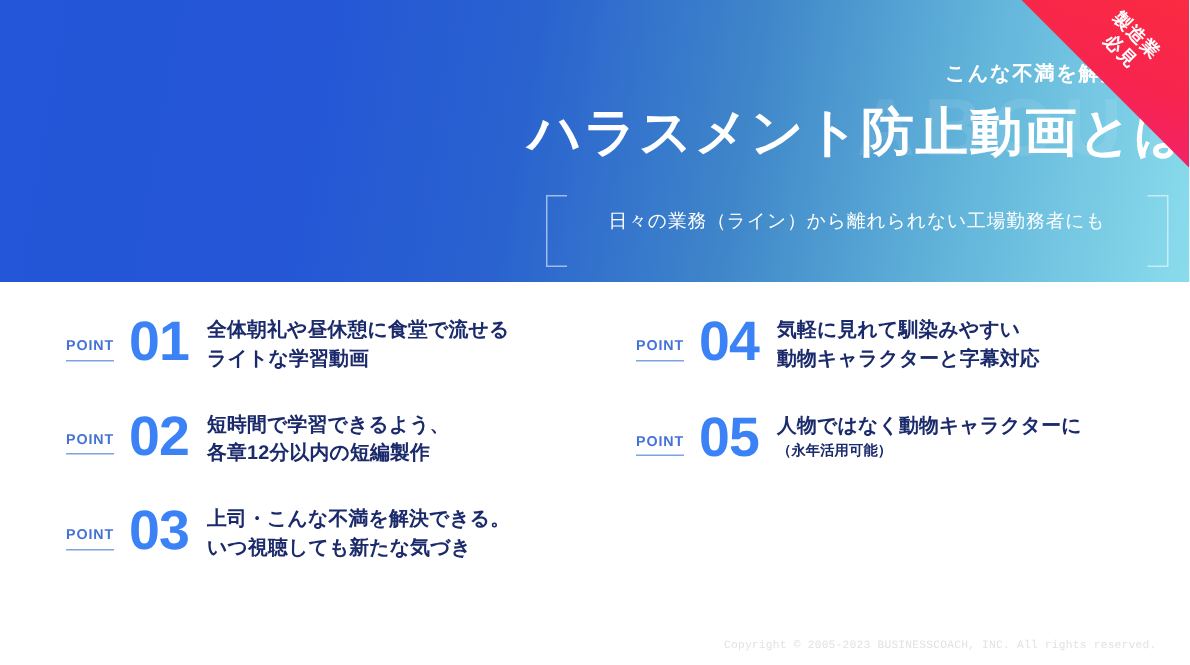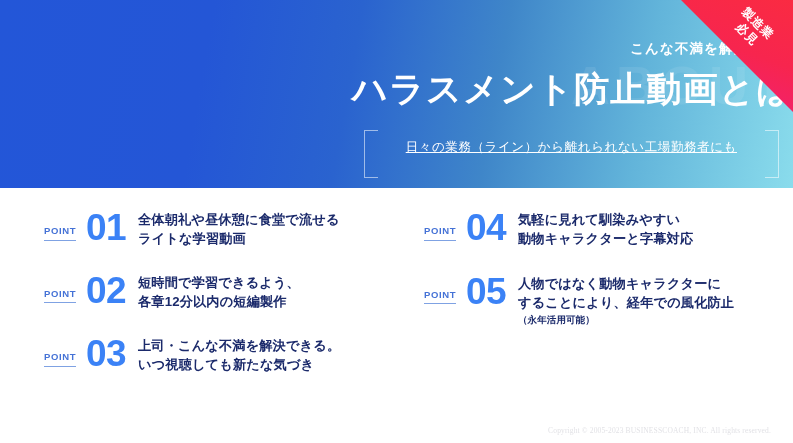--- a/index.html
+++ b/index.html
@@ -94,21 +94,20 @@
     border-right: 1.6px solid rgba(255,255,255,0.55);
   }
 
   .hero-sub-line {
     color: #ffffff;
     font-size: 12.5px;
     font-weight: 500;
     letter-spacing: 0.6px;
     line-height: 1.72;
     white-space: nowrap;
-    text-decoration: underline;
   }
 
   
   .ribbon {
     position: absolute;
     top: 0;
     right: 0;
     width: 112px;
     height: 112px;
     z-index: 5;
@@ -222,21 +221,21 @@
     right: 0;
     bottom: 6px;
     text-align: right;
     padding-right: 22px;
   }
   .copyright {
     color: #e2e2e6;
     font-size: 7.5px;
     letter-spacing: 0.15px;
     line-height: 1;
-    font-family: Liberation Serif, serif;
+    font-family: Liberation Mono, monospace;
   }
 </style>
 </head>
 <body>
 
 <div class="hero">
 
   <div class="hero-watermark">ABOUT</div>
 
   <div class="hero-inner">
@@ -311,21 +310,20 @@
       </div>
     </div>
 
     <div class="point-row gap2">
       <div class="point-label">
         <span class="point-label-text">POINT</span>
       </div>
       <div class="point-num">05</div>
       <div class="point-body">
         <div class="ln">人物ではなく動物キャラクターに</div>
-        <div class="ln">することにより、経年での風化防止</div>
         <div class="point-note">（永年活用可能）</div>
       </div>
     </div>
 
   </div>
 </div>
 
 <div class="footer">
   <span class="copyright">Copyright © 2005-2023 BUSINESSCOACH, INC. All rights reserved.</span>
 </div>

